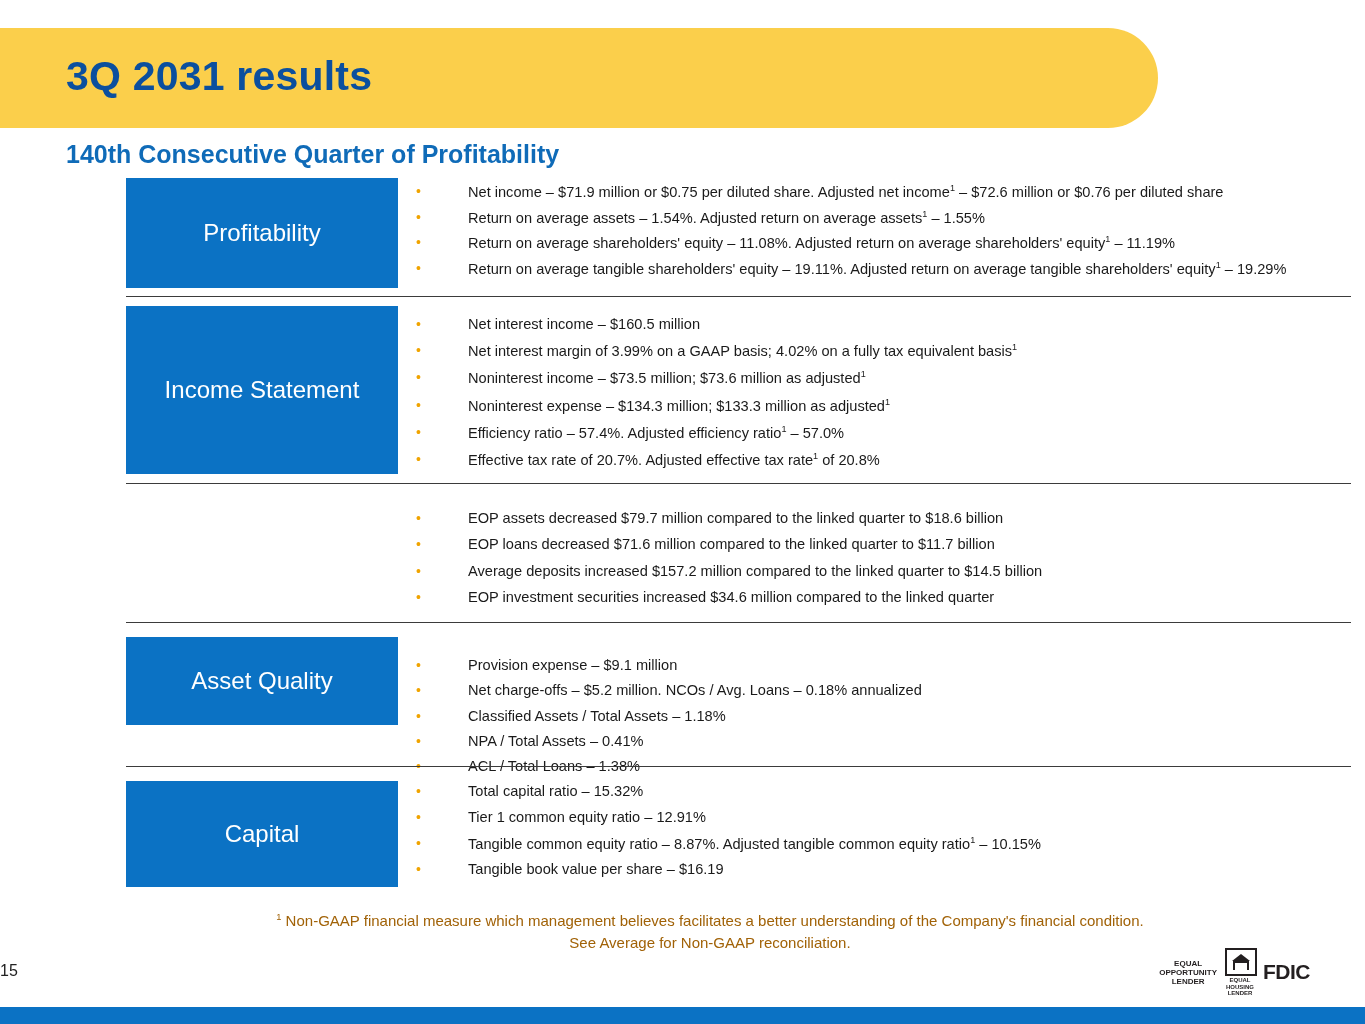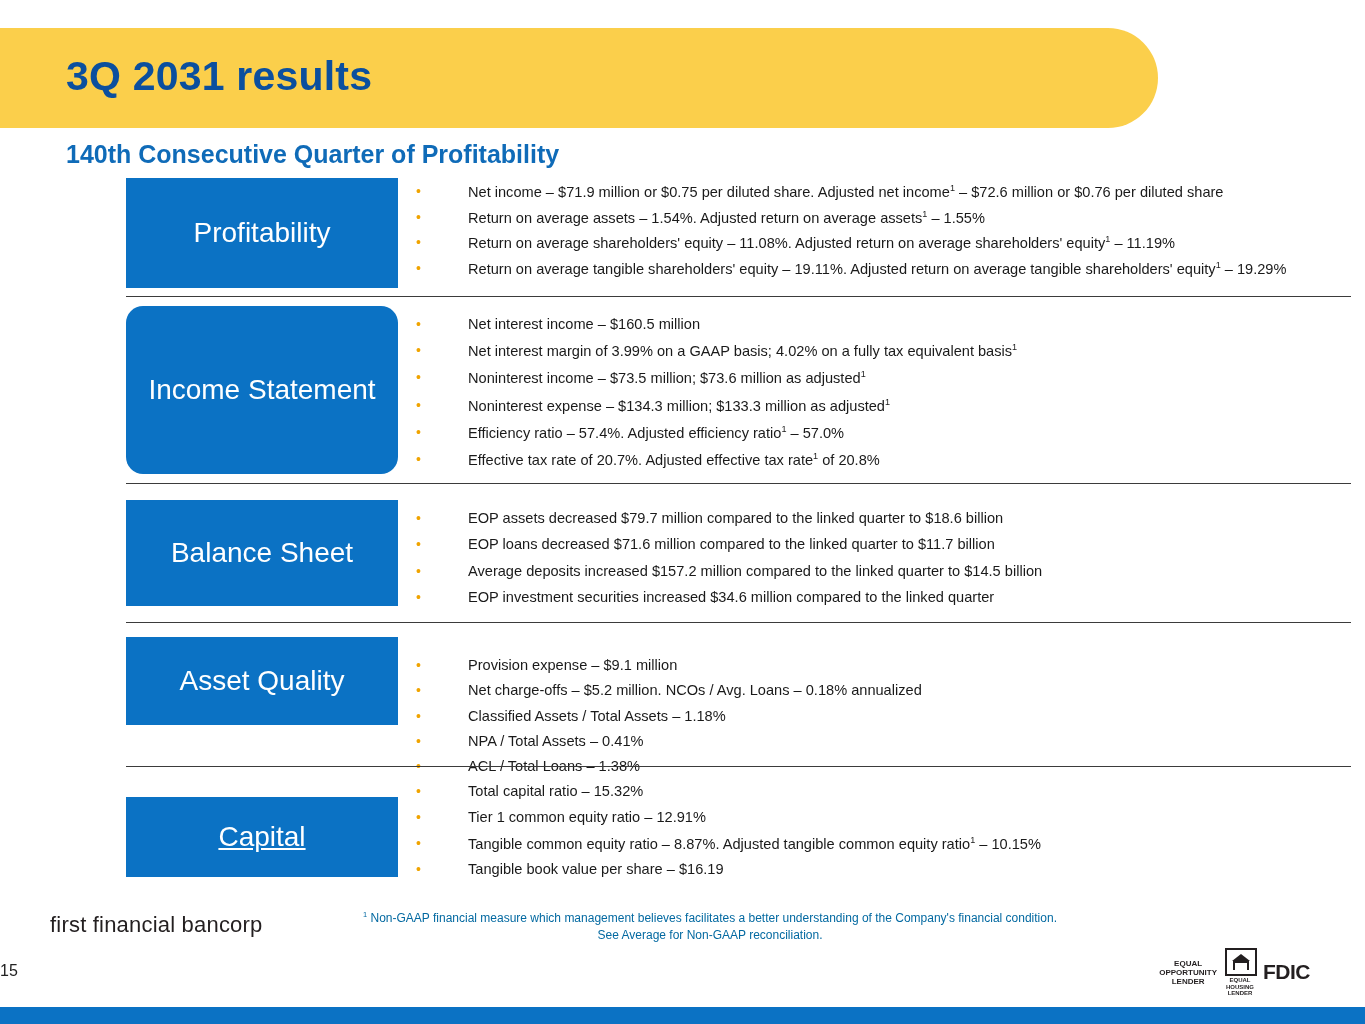--- a/index.html
+++ b/index.html
@@ -53,21 +53,21 @@
   .section-label {
     position: absolute;
     left: 0;
     top: 0;
     width: 272px;
     background: #0b72c4;
     color: #ffffff;
     display: flex;
     align-items: center;
     justify-content: center;
-    font-size: 28px;
+    font-size: 24px;
     box-sizing: border-box;
   }
   .section-divider {
     position: absolute;
     left: 0;
     width: 1225px;
     height: 1px;
     background: #3b3b3b;
   }
   .bullets {
@@ -96,22 +96,22 @@
   }
   sup { font-size: 0.62em; vertical-align: super; }
 
   
   .footnote {
     position: absolute;
     left: 270px;
     top: 910px;
     width: 880px;
     text-align: center;
-    font-size: 12px;
-    color: #0369a1;
+    font-size: 15px;
+    color: #a16207;
     line-height: 1.45;
   }
   .page-number {
     position: absolute;
     left: 0;
     top: 962px;
     width: 1365px;
     text-align: left;
     font-size: 16px;
     color: #222;
@@ -230,21 +230,21 @@
         <span class="dot">•</span>
         <span class="txt">Return on average shareholders' equity – 11.08%.  Adjusted return on average shareholders' equity<sup>1</sup> – 11.19%</span>
       </div>
       <div class="bullet" style="margin-bottom: 8px;">
         <span class="dot">•</span>
         <span class="txt">Return on average tangible shareholders' equity – 19.11%.  Adjusted return on average tangible shareholders' equity<sup>1</sup> – 19.29%</span>
       </div>
     </div>
   </div>
 <div class="section" style="top: 306px; height: 188px;">
-    <div class="section-label" style="height: 168px; top: 0px; border-radius: 17px;">Income Statement</div>
+    <div class="section-label" style="height: 168px; top: 0px;">Income Statement</div>
     <div class="bullets" style="top: 10px;">
       <div class="bullet" style="margin-bottom: 9.5px;">
         <span class="dot">•</span>
         <span class="txt">Net interest income – $160.5 million</span>
       </div>
       <div class="bullet" style="margin-bottom: 9.5px;">
         <span class="dot">•</span>
         <span class="txt">Net interest margin of 3.99% on a GAAP basis; 4.02% on a fully tax equivalent basis<sup>1</sup></span>
       </div>
       <div class="bullet" style="margin-bottom: 9.5px;">
@@ -259,21 +259,20 @@
         <span class="dot">•</span>
         <span class="txt">Efficiency ratio – 57.4%.  Adjusted efficiency ratio<sup>1</sup> – 57.0%</span>
       </div>
       <div class="bullet" style="margin-bottom: 9.5px;">
         <span class="dot">•</span>
         <span class="txt">Effective tax rate of 20.7%.  Adjusted effective tax rate<sup>1</sup> of 20.8%</span>
       </div>
     </div>
   </div>
 <div class="section" style="top: 500px; height: 126px;">
-    <div class="section-label" style="height: 106px; top: 0px;">Balance Sheet</div>
     <div class="bullets" style="top: 10px;">
       <div class="bullet" style="margin-bottom: 9.5px;">
         <span class="dot">•</span>
         <span class="txt">EOP assets decreased $79.7 million compared to the linked quarter to $18.6 billion</span>
       </div>
       <div class="bullet" style="margin-bottom: 9.5px;">
         <span class="dot">•</span>
         <span class="txt">EOP loans decreased $71.6 million compared to the linked quarter to $11.7 billion</span>
       </div>
       <div class="bullet" style="margin-bottom: 9.5px;">
@@ -305,21 +304,21 @@
         <span class="dot">•</span>
         <span class="txt">NPA / Total Assets – 0.41%</span>
       </div>
       <div class="bullet" style="margin-bottom: 8.5px;">
         <span class="dot">•</span>
         <span class="txt">ACL / Total Loans – 1.38%</span>
       </div>
     </div>
   </div>
 <div class="section" style="top: 781px; height: 126px;">
-    <div class="section-label" style="height: 80px; top: 16px; text-decoration: underline;">Capital</div>
+    <div class="section-label" style="height: 106px; top: 0px;">Capital</div>
     <div class="bullets" style="top: 2px;">
       <div class="bullet" style="margin-bottom: 9px;">
         <span class="dot">•</span>
         <span class="txt">Total capital ratio – 15.32%</span>
       </div>
       <div class="bullet" style="margin-bottom: 9px;">
         <span class="dot">•</span>
         <span class="txt">Tier 1 common equity ratio – 12.91%</span>
       </div>
       <div class="bullet" style="margin-bottom: 9px;">
@@ -334,21 +333,20 @@
   </div>
 
 <div class="footnote">
   <div><sup>1</sup> Non-GAAP financial measure which management believes facilitates a better understanding of the Company's financial condition.</div>
   <div>See Average for Non-GAAP reconciliation.</div>
 </div>
 
 <div class="page-number">15</div>
 
 <div class="logo">
-  <div class="logo-sub">first financial bancorp</div>
 </div>
 
 <div class="compliance">
   <div class="eoc-text">EQUAL<br>OPPORTUNITY<br>LENDER</div>
   <div class="eh-box">
     <span class="eh-icon"></span>
     <div class="eh-label">EQUAL HOUSING<br>LENDER</div>
   </div>
   <div class="fdic">FDIC</div>
 </div>

